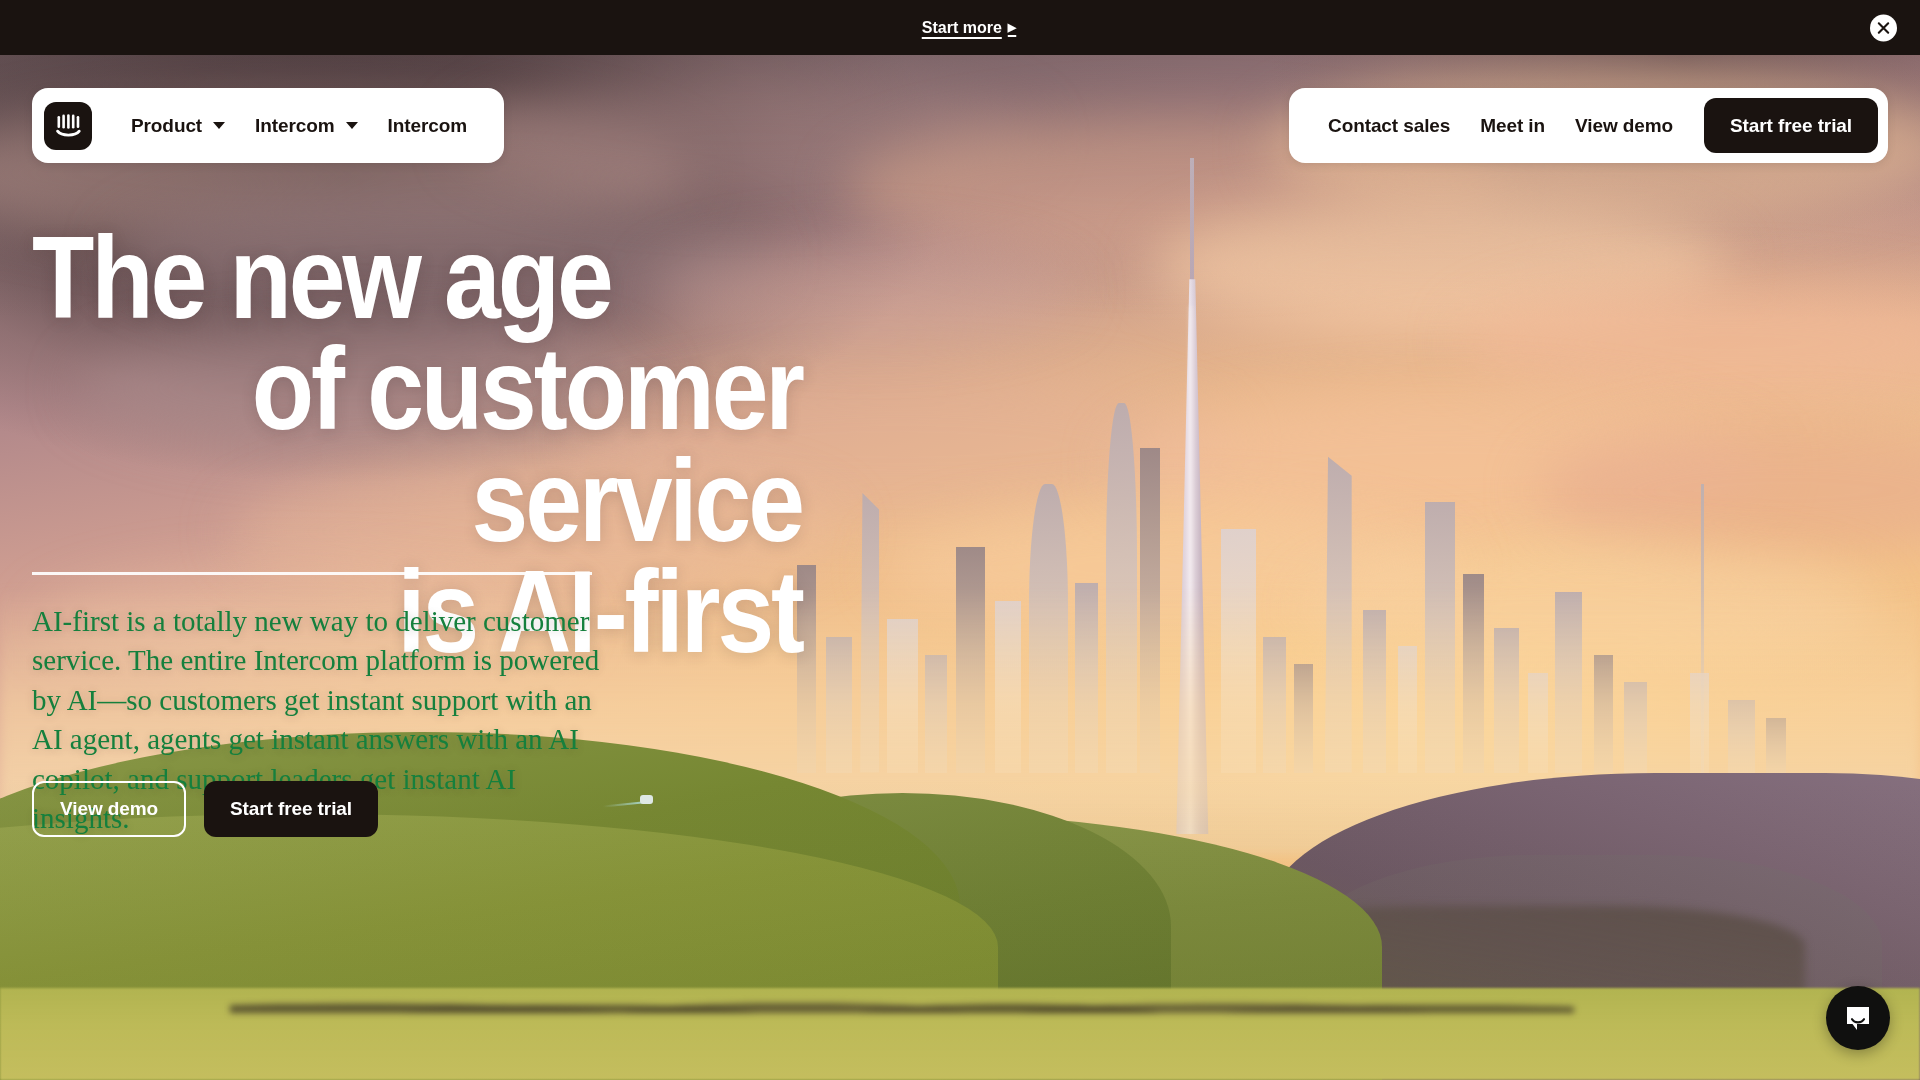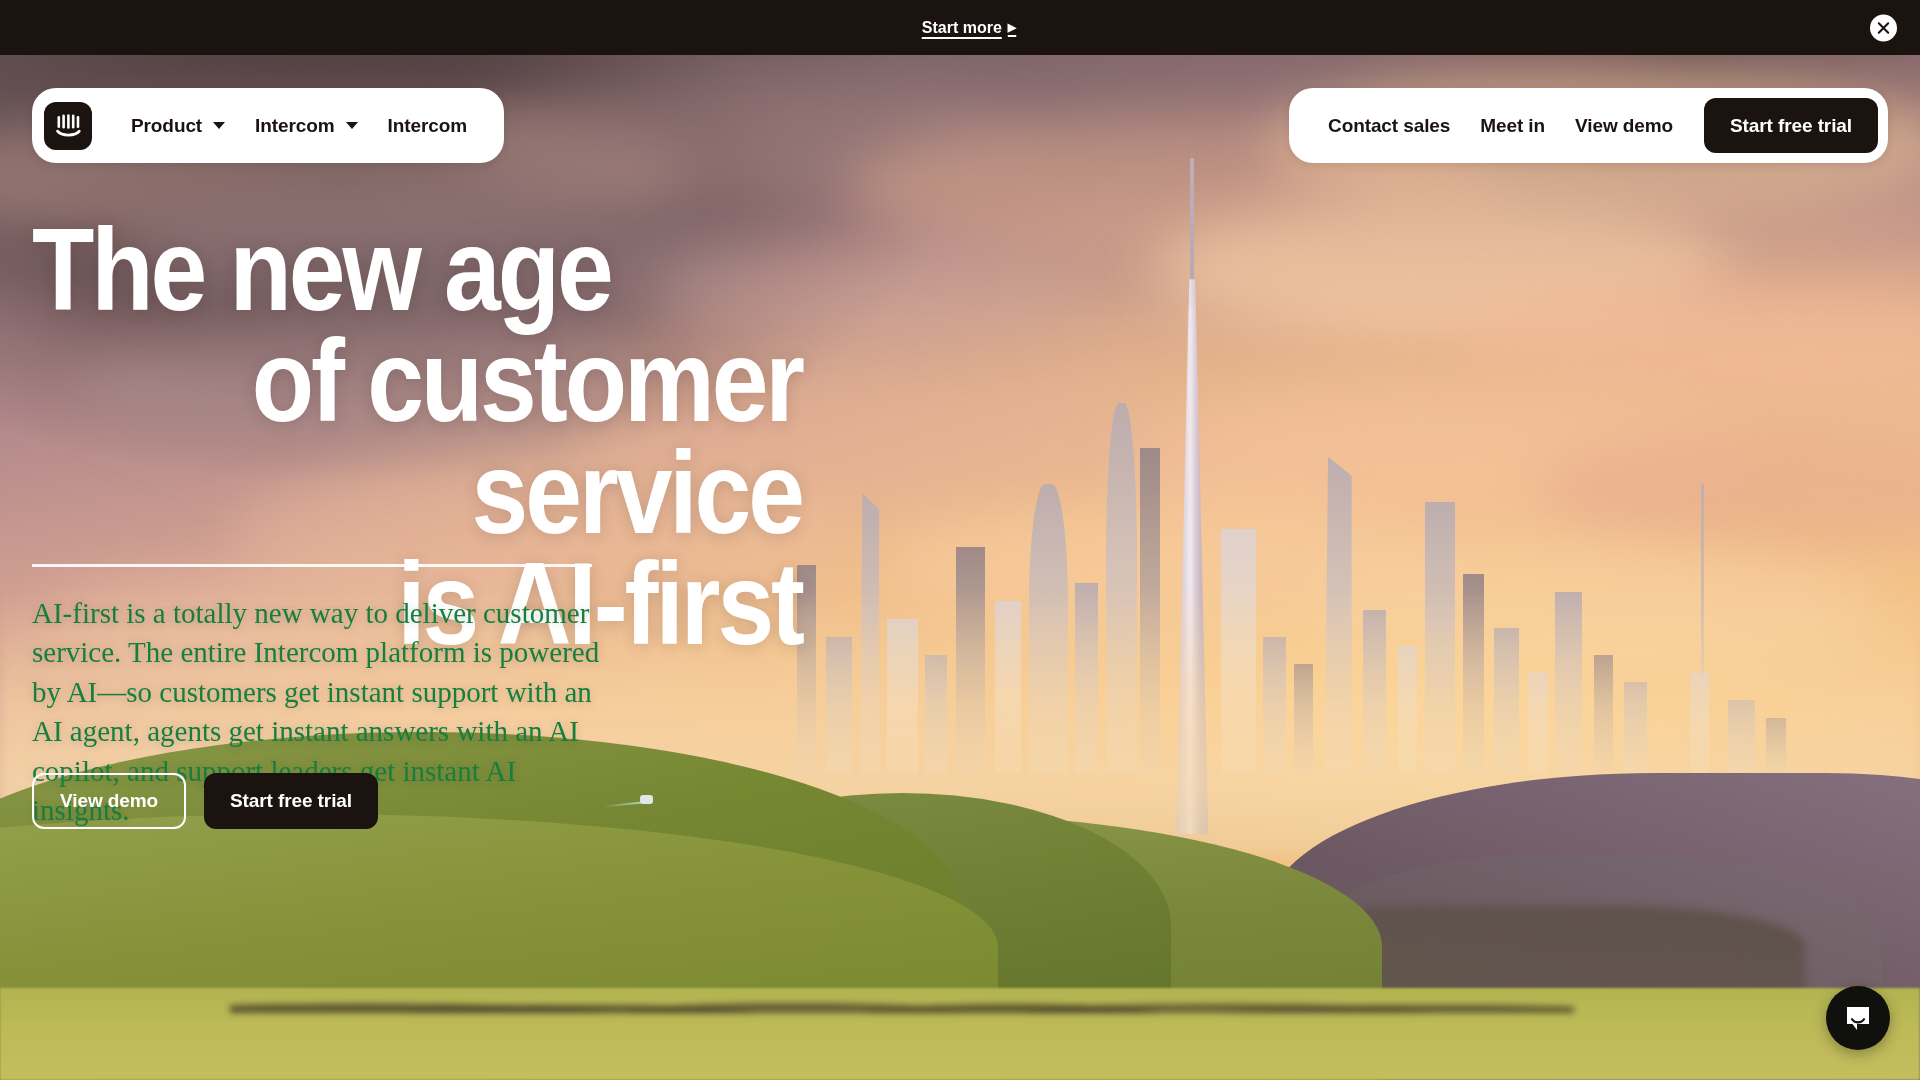--- a/index.html
+++ b/index.html
@@ -196,21 +196,21 @@
 
   
   .wash {
     position:absolute; inset:0;
     background:linear-gradient(180deg, rgba(60,46,50,.18) 0%, rgba(0,0,0,0) 26%, rgba(0,0,0,0) 70%, rgba(120,100,60,.10) 100%);
   }
 
   
   .nav-left {
     position:absolute; left:32px; top:88px;
-    background:#ffffff; border-radius:24px;
+    background:#ffffff; border-radius:16px;
     height:75px; display:flex; align-items:center;
     padding:0 22px 0 12px; gap:0; z-index:30;
     box-shadow:0 2px 10px rgba(0,0,0,.10);
   }
   .logo-mark {
     width:48px; height:48px; background:#1a1310; border-radius:12px;
     display:flex; align-items:center; justify-content:center; flex:none;
     margin-right:24px; cursor:pointer;
   }
   .logo-mark svg { display:block; }
@@ -220,40 +220,40 @@
     cursor:pointer; white-space:nowrap; letter-spacing:-.1px;
   }
   .caret {
     width:0; height:0; border-left:6px solid transparent;
     border-right:6px solid transparent; border-top:7px solid #1a1310;
     display:inline-block;
   }
 
   .nav-right {
     position:absolute; right:32px; top:88px;
-    background:#ffffff; border-radius:24px;
+    background:#ffffff; border-radius:16px;
     height:75px; display:flex; align-items:center;
     padding:0 10px 0 24px; gap:0; z-index:30;
     box-shadow:0 2px 10px rgba(0,0,0,.10);
   }
   .nav-link {
     font-size:19px; font-weight:bold; color:#1a1310;
     padding:0 15px; cursor:pointer; white-space:nowrap; letter-spacing:-.1px;
   }
   .btn-dark {
     background:#1a1310; color:#ffffff;
     font-size:19px; font-weight:bold; letter-spacing:-.1px;
     border:none; border-radius:12px;
     height:55px; padding:0 26px; margin-left:16px;
     cursor:pointer; white-space:nowrap;
     font-family:"Liberation Sans", sans-serif;
   }
 
   
-  .hero-content { position:absolute; left:0; top:0; width:1920px; height:762px; z-index:20; }
+  .hero-content { position:absolute; left:0; top:8px; width:1920px; height:762px; z-index:20; }
 
   .headline {
     position:absolute; left:32px; top:215px; width:875px;
     color:#ffffff; font-weight:bold;
     font-size:116px; line-height:.96;
     letter-spacing:-3.5px;
     text-align:right;
     transform:scaleX(.88); transform-origin:left top;
     text-shadow:0 2px 16px rgba(60,40,40,.18);
   }

